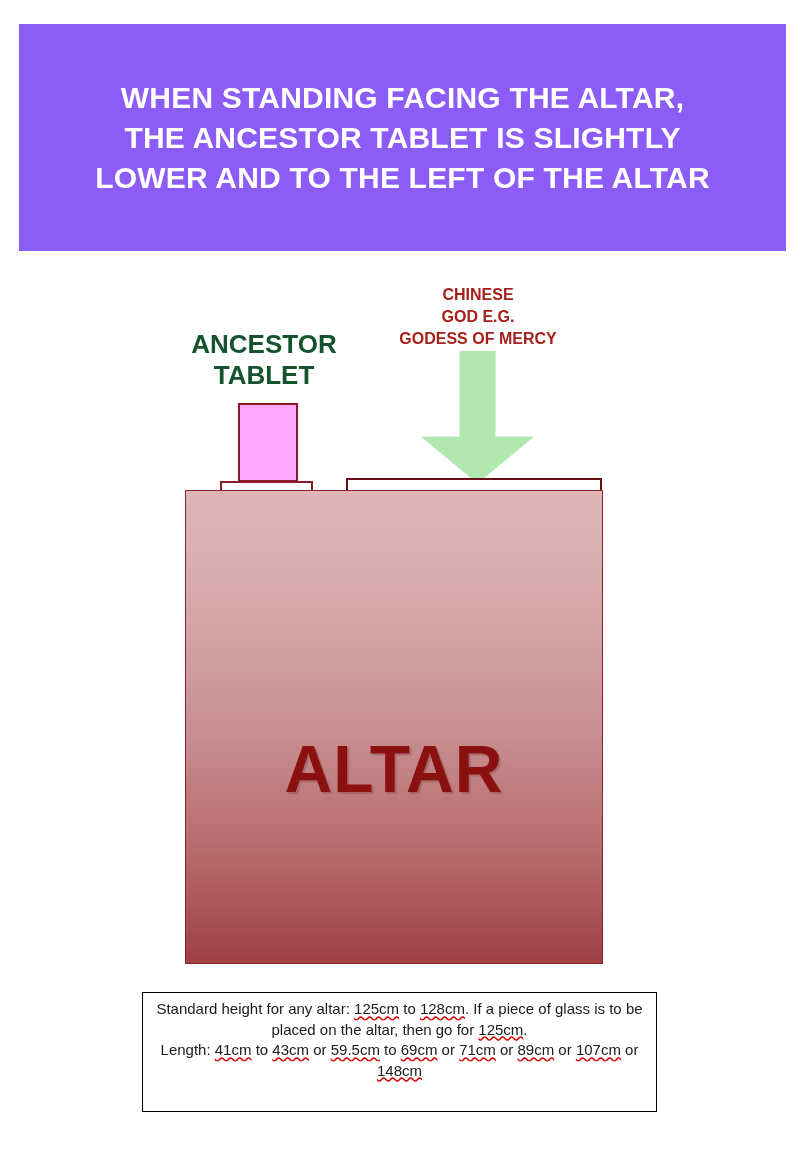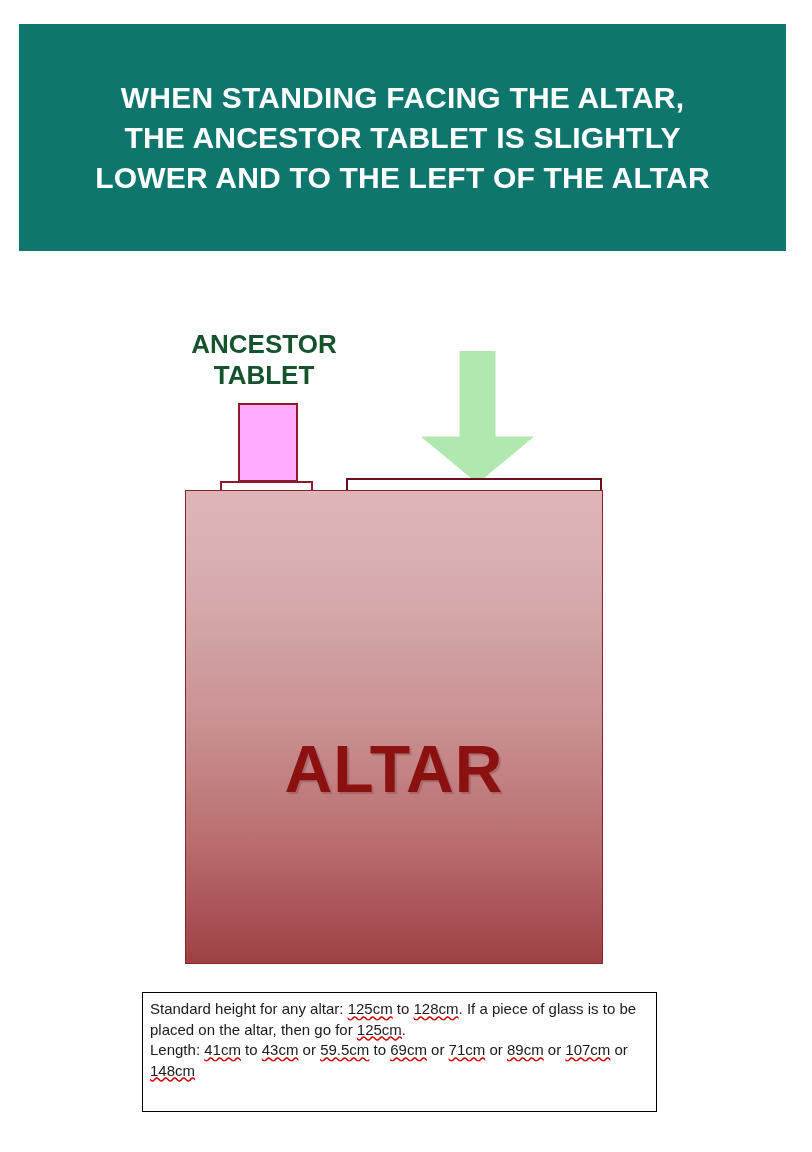--- a/index.html
+++ b/index.html
@@ -15,21 +15,21 @@
     font-family: "Liberation Sans", sans-serif;
   }
 
   
   #header-banner {
     position: absolute;
     left: 19px;
     top: 24px;
     width: 767px;
     height: 227px;
-    background: #0f766e;
+    background: #8b5cf6;
     display: flex;
     align-items: center;
     justify-content: center;
   }
   #header-banner .banner-lines {
     width: 100%;
     text-align: center;
     color: #FFFFFF;
     font-weight: bold;
     font-size: 30px;
@@ -148,21 +148,21 @@
   #caption-box {
     position: absolute;
     left: 142px;
     top: 992px;
     width: 515px;
     height: 120px;
     background: #FFFFFF;
     border: 1px solid #000000;
     box-sizing: border-box;
     padding: 6px 7px 0 7px;
-    text-align: left;
+    text-align: center;
     color: #1A1A1A;
     font-size: 15px;
     line-height: 20.5px;
   }
   #caption-box .cap-line {
     white-space: normal;
   }
   
   .sp {
     text-decoration: underline wavy #D40000;
@@ -181,20 +181,25 @@
   </div>
 </div>
 
 <div id="diagram">
 
   <div id="ancestor-tablet-label">
     <div>ANCESTOR</div>
     <div>TABLET</div>
   </div>
 
+  <div id="chinese-god-label">
+    <div>CHINESE</div>
+    <div>GOD E.G.</div>
+    <div>GODESS OF MERCY</div>
+  </div>
 
   <div id="god-arrow">
     <svg width="115" height="133" viewBox="0 0 115 133" xmlns="http://www.w3.org/2000/svg">
       <polygon points="40,0 75,0 75,86 113,86 57.5,132 2,86 40,86" fill="#B0E8B0" stroke="#B0E8B0" stroke-width="1"></polygon>
     </svg>
   </div>
 
   <div id="ancestor-tablet-block"></div>
 
   <div id="tablet-base"></div>

